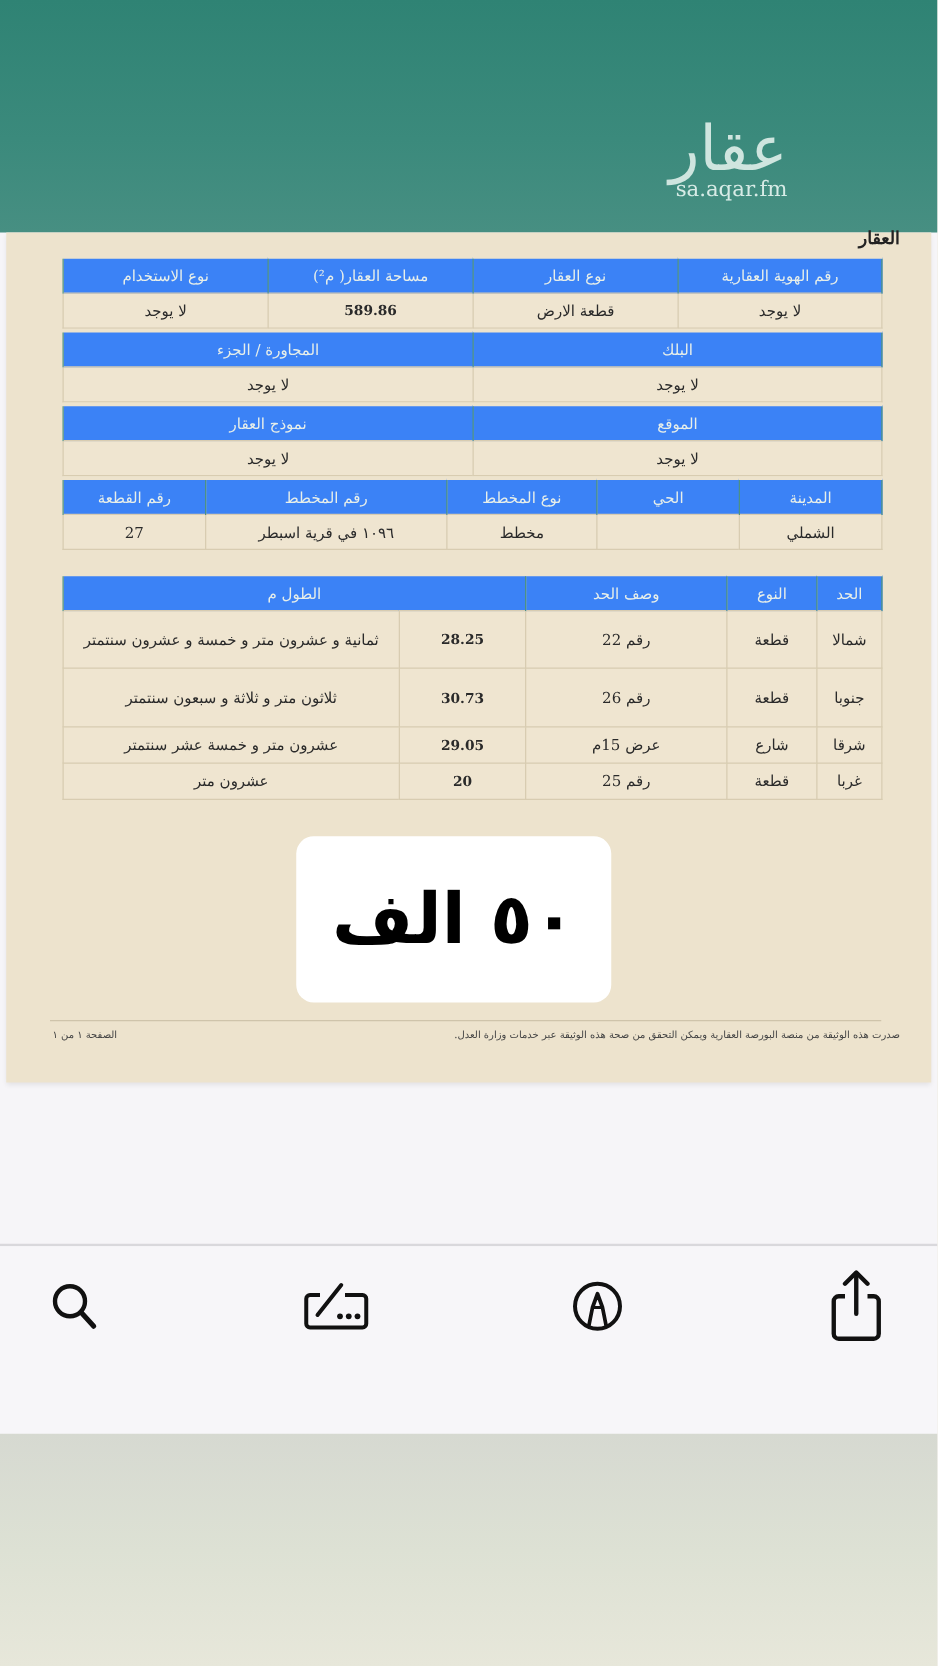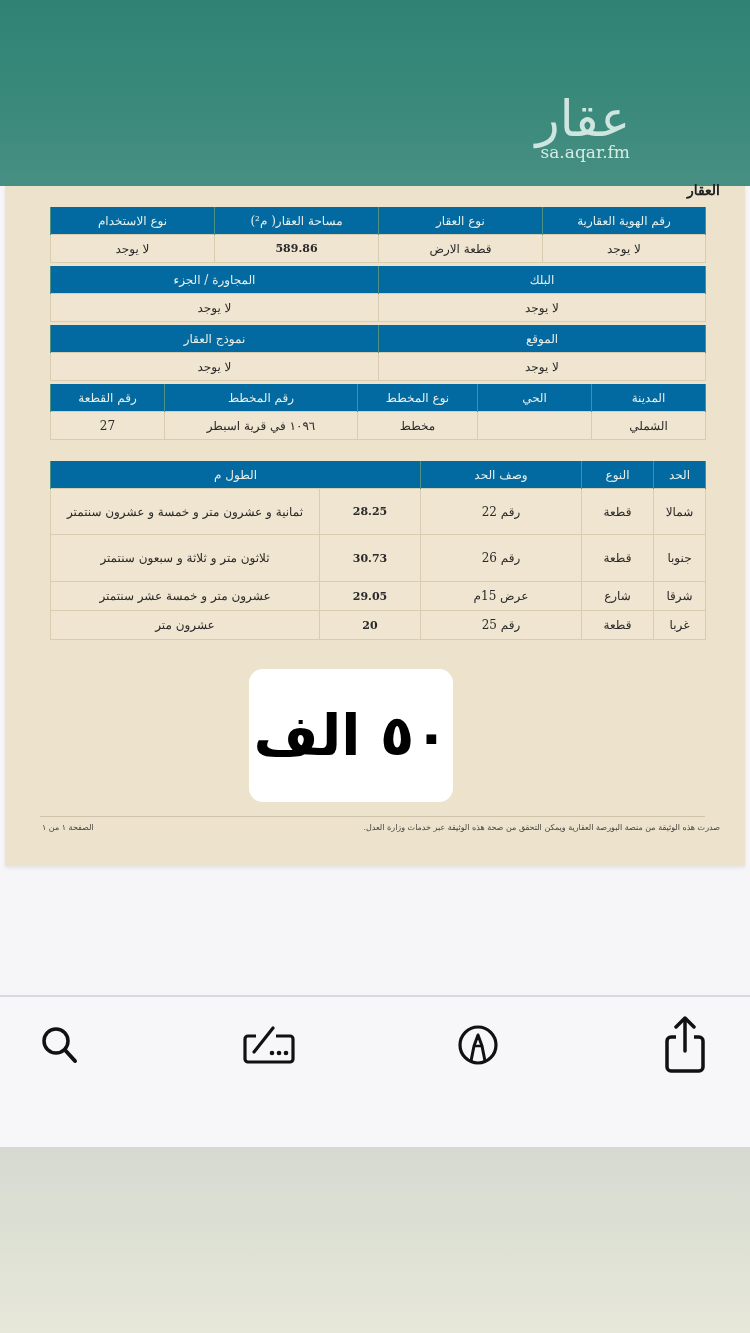--- a/index.html
+++ b/index.html
@@ -20,34 +20,34 @@
     box-shadow: 0 2px 4px rgba(0,0,0,0.08);
   }
   .doc-section-title { position: absolute; right: 25px; top: -4px; font-size: 14px; color: #222; font-weight: bold; direction: rtl; }
 
   table.grid {
     position: absolute; left: 50px; width: 655px;
     border-collapse: collapse; direction: rtl; table-layout: fixed;
     font-size: 12px; color: #2a2a2a;
   }
   table.grid th {
-    background: #0369a1; color: #e8efe9; font-weight: normal;
+    background: #3b82f6; color: #e8efe9; font-weight: normal;
     height: 29px; border-left: 1px solid #4d9184; border-right: 1px solid #4d9184;
     border-top: 3px solid #ede3cd;
     text-align: center;
   }
   table.grid td {
     background: #efe5d0; border: 1px solid #d8ccb1; height: 28px; text-align: center;
     padding: 0 6px;
     margin-left: 18px;
   }
   td.num { font-weight: bold; font-family: "DejaVu Serif", serif; font-size: 11px; }
 
   .price-card {
-    position: absolute; left: 249px; top: 669px; width: 204px; height: 133px;
+    position: absolute; left: 237px; top: 669px; width: 252px; height: 133px;
     background: #ffffff; border-radius: 14px;
     display: flex; align-items: center; justify-content: center; text-align: right;
   }
   .price-text { font-family: "DejaVu Sans", sans-serif; font-weight: bold; font-size: 56px; color: #000; direction: rtl; }
 
   .doc-footer-line { position: absolute; left: 40px; width: 665px; top: 816px; height: 1px; background: #cfc4ab; }
   .doc-footer-left { position: absolute; left: 42px; top: 823px; font-size: 8px; color: #444; direction: rtl; }
   .doc-footer-right { position: absolute; right: 30px; top: 823px; font-size: 8px; color: #444; direction: rtl; }
 
   .toolbar-top-line { position: absolute; left: 0; top: 995px; width: 750px; height: 2px; background: #d9d8dc; }

